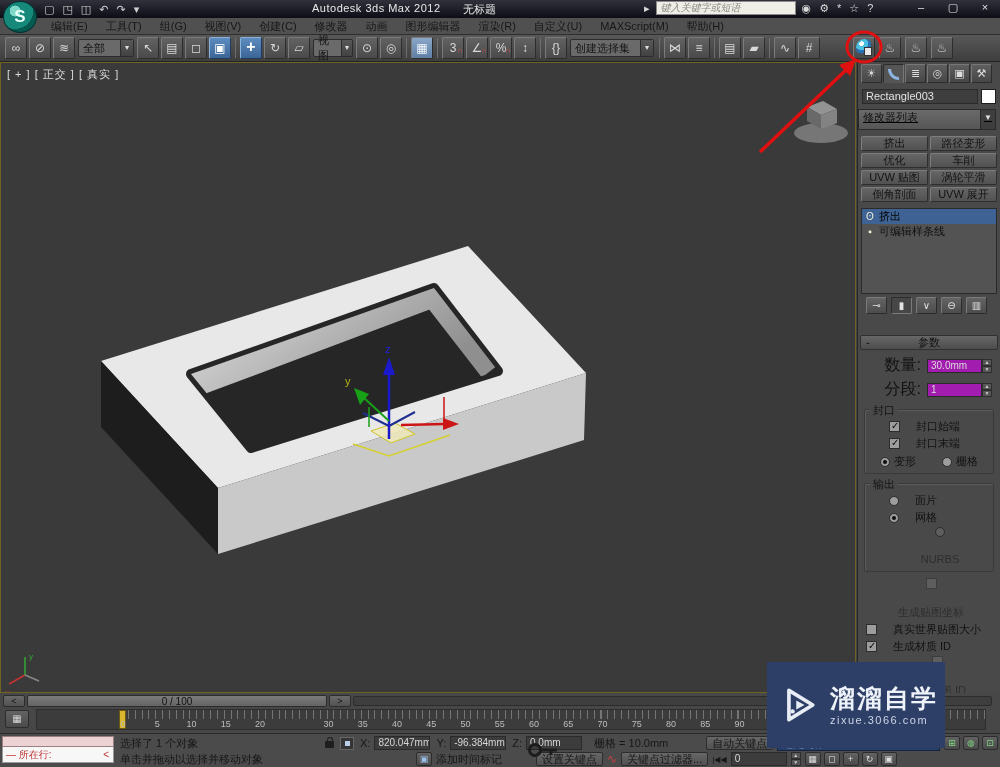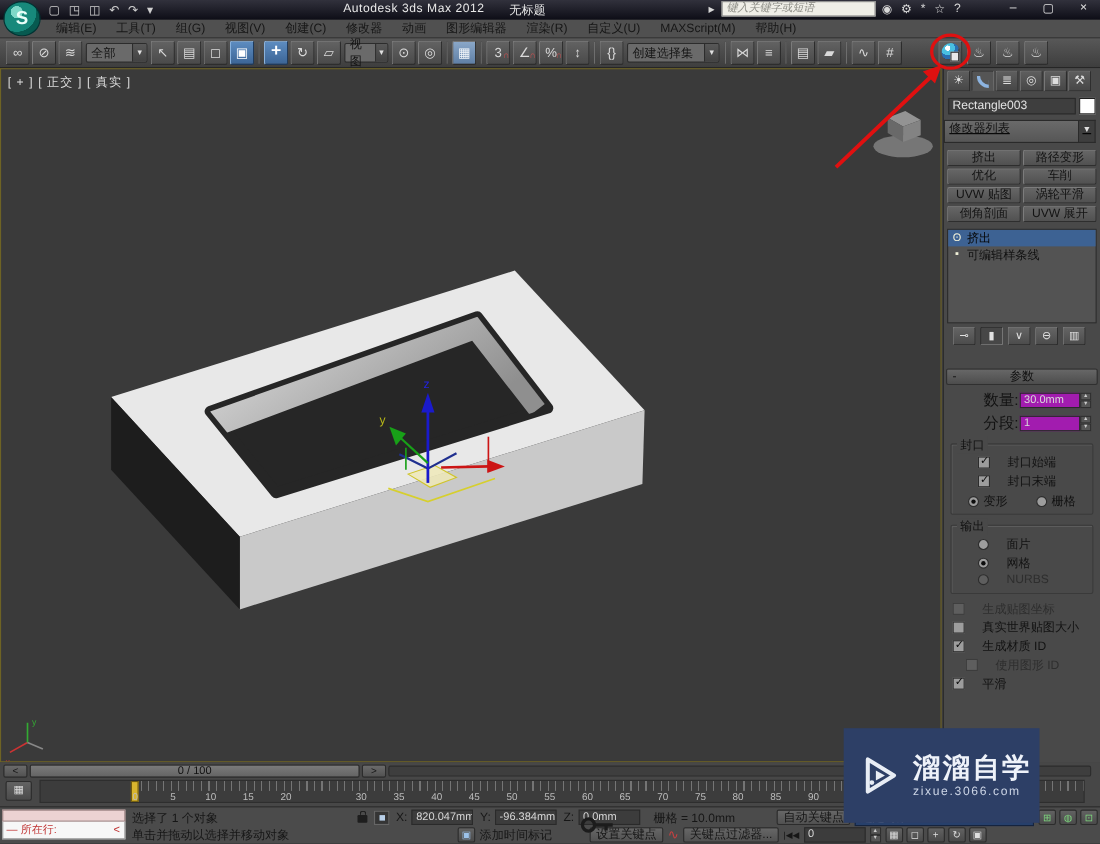--- a/index.html
+++ b/index.html
@@ -91,34 +91,34 @@
     border-color:#7b7b7b #2c2c2c #2c2c2c #7b7b7b; border-radius:2px; font-size:10px; color:#e2e2e2;
     text-align:center; line-height:15px; }
   .stool.pressed { background:#474747; border-color:#2c2c2c #7b7b7b #7b7b7b #2c2c2c; }
 
   .rollout { margin:21px 2px 0 2px; }
   .rhead { height:15px; background:linear-gradient(#676767,#4d4d4d); border:1px solid #303030;
     border-radius:2px; font-size:11px; color:#101010; text-align:center; line-height:13px; position:relative; }
   .rhead .minus { position:absolute; left:5px; top:0; }
   .rbody { padding:5px 2px 0 2px; }
   .numrow { display:flex; align-items:center; justify-content:flex-end; margin:0 4px 3px 0; }
-  .numrow label { font-size:14px; color:#121212; margin-right:1px; }
+  .numrow label { font-size:16px; color:#121212; margin-right:6px; }
   .numfield { width:55px; height:14px; background:#a21caf; border:1px solid #2a2a2a; font-size:10px;
     color:#dadada; padding-left:3px; line-height:12px; }
   .spinbox { width:10px; height:14px; display:flex; flex-direction:column; }
   .spinbox span { flex:1; background:#565656; border:1px solid #2e2e2e; color:#ccc; font-size:5px;
     line-height:5px; text-align:center; }
   .group { position:relative; border:1px solid #3a3a3a; box-shadow:1px 1px 0 #5c5c5c inset;
     border-radius:2px; margin:9px 2px 0 2px; padding:7px 2px 4px 2px; }
   .glabel { position:absolute; top:-7px; left:5px; background:#494949; padding:0 3px;
     font-size:11px; color:#121212; }
   .ckrow { display:flex; align-items:center; gap:16px; font-size:11px; color:#121212; margin:2px 0 2px 22px; }
   .ckrow.left { margin-left:4px; }
   .ckrow.indent { margin-left:16px; }
-  .ckrow.dim { color:#2e2e2e; }
+  .ckrow.dim { color:#2e2e2e;flex-direction:column; }
   .cb { width:11px; height:11px; background:#9d9d9d; border:1px solid #2c2c2c; position:relative; flex:0 0 auto; }
   .cb.on::after { content:"✓"; position:absolute; left:1px; top:-2px; font-size:10px; color:#0a0a0a; font-weight:bold; }
   .cb.dis { background:#5e5e5e; border-color:#3c3c3c; }
   .rb { width:10px; height:10px; border-radius:50%; background:#9d9d9d; border:1px solid #2c2c2c; position:relative; flex:0 0 auto; }
   .rb.on::after { content:""; position:absolute; left:2px; top:2px; width:4px; height:4px; border-radius:50%; background:#0d0d0d; }
   .rb.dis { background:#5e5e5e; }
   .radrow2 { display:flex; justify-content:space-around; margin-top:3px; }
   .radpair { display:flex; align-items:center; gap:4px; font-size:11px; color:#121212; }
 
   

